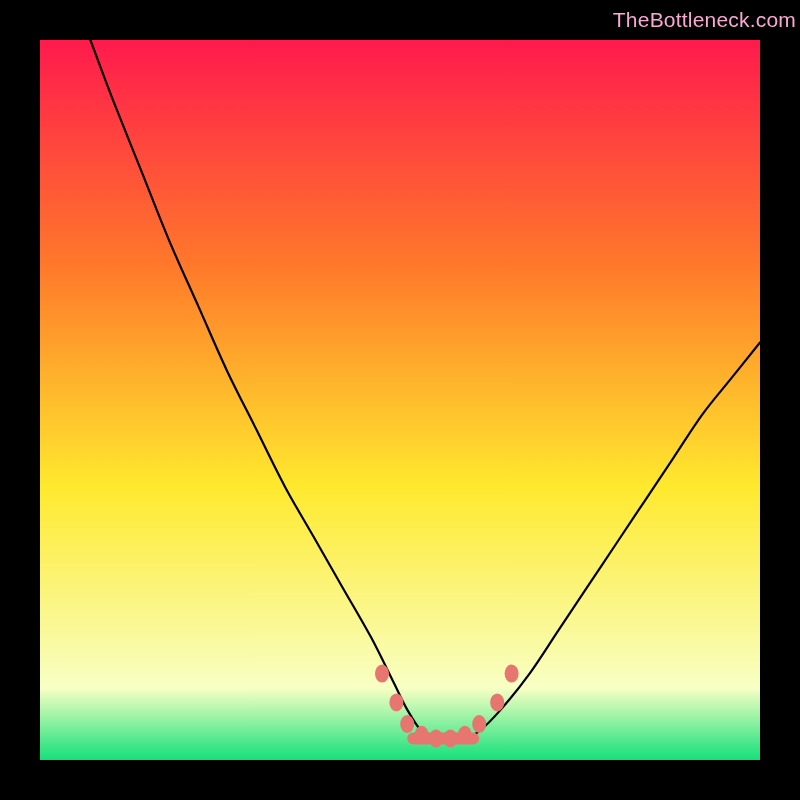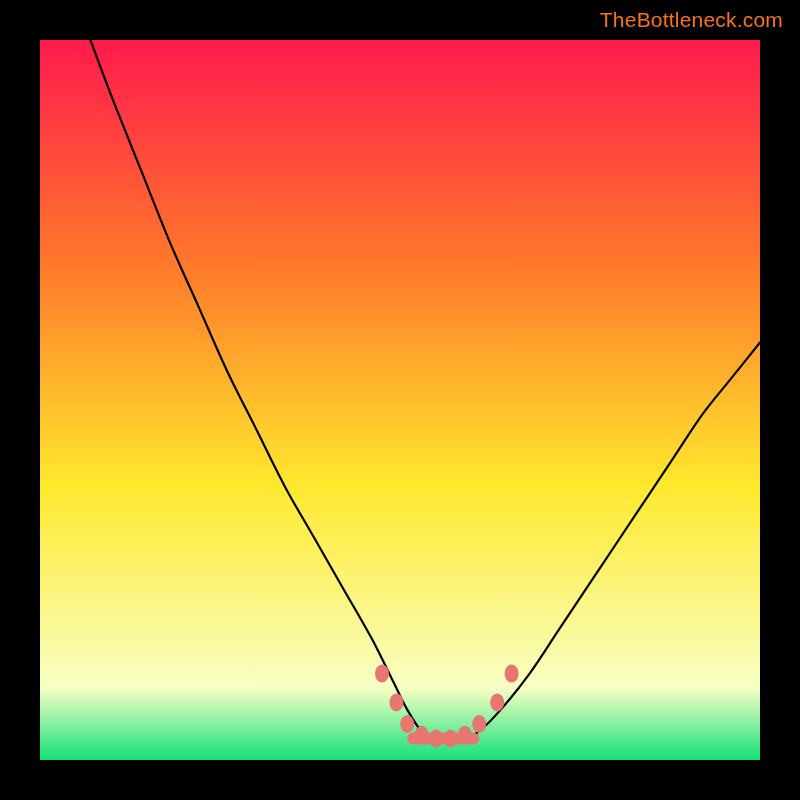--- a/index.html
+++ b/index.html
@@ -37,22 +37,22 @@
   }
   .flat-markers {
     position: absolute;
     inset: 0;
     width: 720px;
     height: 720px;
   }
   .watermark {
     position: absolute;
     top: 8px;
-    right: 17px;
-    color: #f97316;
+    right: 4px;
+    color: #f9a8d4;
     font-size: 21px;
     font-weight: 400;
     letter-spacing: 0.2px;
   }
 </style>
 </head>
 <body>
 
 <div class="frame">
 

